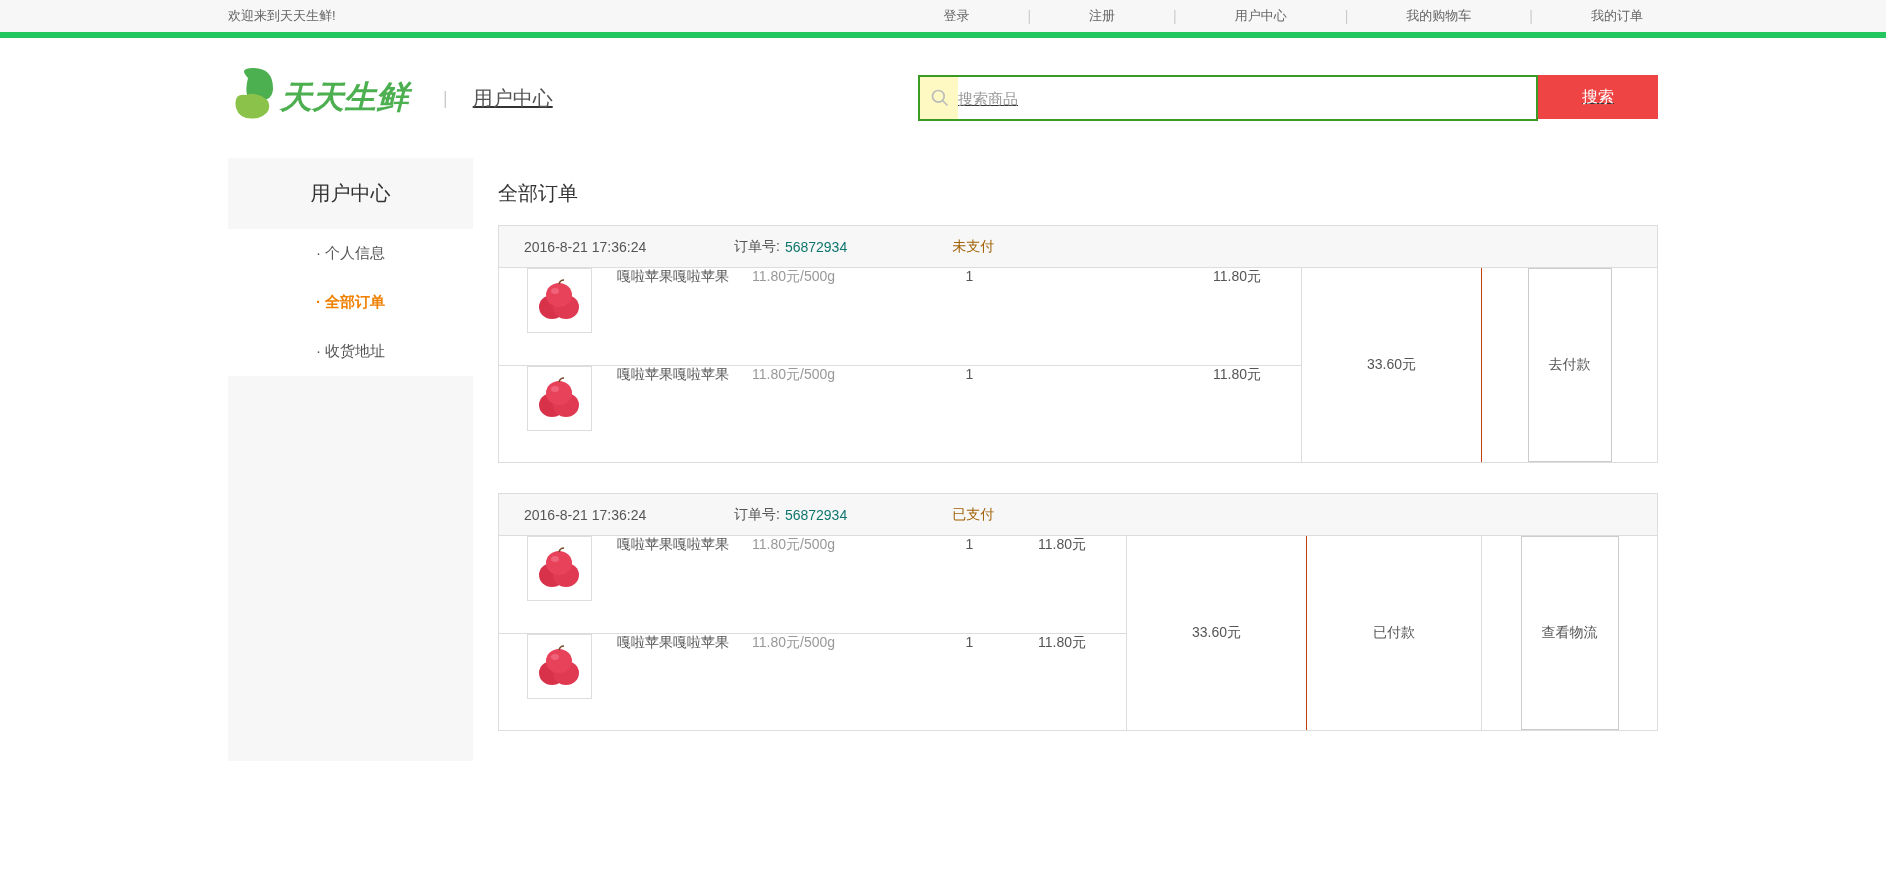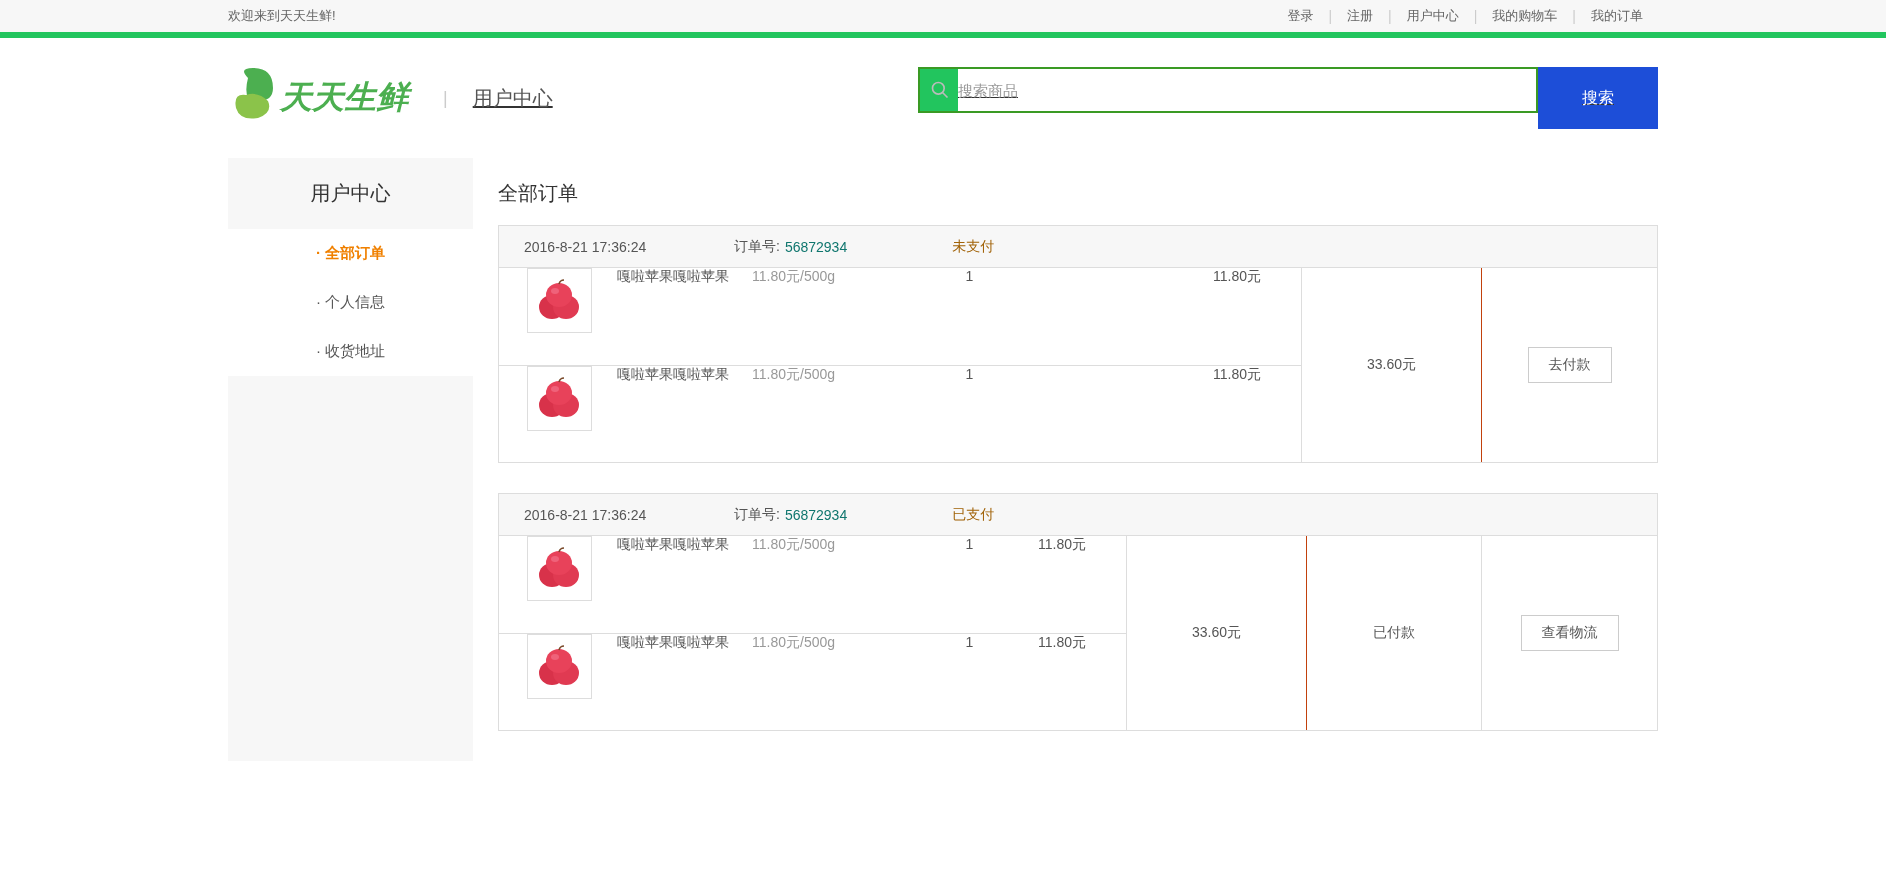--- a/index.html
+++ b/index.html
@@ -2,36 +2,36 @@
 <html><head>
 <meta charset="utf-8">
 <style>
   * { margin: 0; padding: 0; box-sizing: border-box; }
   body { font-family: "Microsoft YaHei", Arial, sans-serif; font-size: 14px; color: #333; background: #fff; }
   
   
   .topbar { background: #f7f7f7; border-bottom: 6px solid #22c55e; height: 38px; }
   .topbar-inner { width: 1450px; margin: 0 auto; display: flex; justify-content: space-between; align-items: center; height: 100%; padding: 0 10px; }
   .welcome { color: #666; font-size: 13px; }
-  .top-links { display: flex; align-items: center; }
+  .top-links { display: flex; align-items: center; gap: 43px; }
   .top-links a { color: #666; text-decoration: none; font-size: 13px; padding: 0 15px; cursor: pointer; }
   .top-links .divider { color: #ccc; }
   
   
   .header { width: 1450px; margin: 0 auto; display: flex; align-items: center; padding: 25px 10px; text-decoration: underline; }
   .logo { display: flex; align-items: center; }
   .logo-icon { width: 190px; height: 70px; }
   .header-divider { color: #ccc; margin: 0 25px; font-size: 18px; }
   .page-name { font-size: 20px; color: #555; font-weight: normal; }
   .search-wrap { margin-left: auto; display: flex; }
-  .search-input-wrap { border: 2px solid #3a9a24; display: flex; align-items: center; background: #22c55e; width: 620px; height: 46px; padding-left: 10px; }
+  .search-input-wrap { border: 2px solid #3a9a24; display: flex; align-items: center; background: #fef9c3; width: 620px; height: 46px; padding-left: 10px; }
   .search-icon-svg { width: 20px; height: 20px; margin-right: 8px; }
   .search-input { border: none; outline: none; font-size: 15px; flex: 1; height: 100%; color: #333; }
   .search-input::placeholder { color: #999; }
-  .search-btn { background: #1d4ed8; color: #fff; border: none; width: 120px; height: 62px; font-size: 16px; cursor: pointer; }
+  .search-btn { background: #ef4444; color: #fff; border: none; width: 120px; height: 44px; font-size: 16px; cursor: pointer; }
   
   
   .main { width: 1450px; margin: 0 auto; display: flex; padding: 0 10px; }
   .sidebar { width: 245px; background: #f7f7f7; min-height: 600px; }
   .sidebar-title { text-align: center; font-size: 20px; color: #333; padding: 22px 0; font-weight: normal; }
   .sidebar-menu { background: #fff; }
   .sidebar-item { padding: 15px 0 15px 0; text-align: center; font-size: 15px; color: #555; cursor: pointer; }
   .sidebar-item.active { color: #f08000; font-weight: bold; }
   .content { flex: 1; padding-left: 25px; }
   .content-title { font-size: 20px; color: #333; padding: 22px 0 18px 0; font-weight: normal; }
@@ -47,21 +47,21 @@
   .order-items { flex: 1; border-right: 1px solid #ddd; }
   .order-item { display: flex; align-items: flex-start; height: 97px; padding: 0 20px 0 28px; }
   .order-item + .order-item { border-top: 1px solid #ddd; }
   .item-img { width: 65px; height: 65px; border: 1px solid #ddd; display: flex; align-items: center; justify-content: center; }
   .item-name { width: 135px; margin-left: 25px; color: #555; font-size: 14px; }
   .item-price { color: #999; font-size: 14px; width: 180px; }
   .item-qty { color: #555; width: 75px; text-align: center; }
   .item-total { color: #555; flex:1; text-align: right; padding-right: 20px; }
   .order-sum { width: 180px; display: flex; align-items: center; justify-content: center; border-right: 1px solid #c2410c; color: #555; }
   .order-state { width: 175px; display: flex; align-items: center; justify-content: center; border-right: 1px solid #ddd; color: #555; }
-  .order-action { width: 175px; display: flex; align-items: center; justify-content: center; }
+  .order-action { width: 175px; display: flex; justify-content: center; }
   .action-btn { border: 1px solid #ccc; background: #fff; padding: 8px 20px; font-size: 14px; color: #555; cursor: pointer; }
 </style>
 </head>
 <body>
 
 <div class="topbar">
   <div class="topbar-inner">
     <div class="welcome">欢迎来到天天生鲜!</div>
     <div class="top-links">
       <a>登录</a>
@@ -96,22 +96,22 @@
       <input class="search-input" type="text" placeholder="搜索商品" style="">
     </div>
     <button class="search-btn">搜索</button>
   </div>
 </div>
 
 <div class="main">
   <div class="sidebar">
     <h3 class="sidebar-title">用户中心</h3>
     <div class="sidebar-menu">
+      <div class="sidebar-item">· 个人信息</div>
       <div class="sidebar-item active">· 全部订单</div>
-      <div class="sidebar-item">· 个人信息</div>
       <div class="sidebar-item">· 收货地址</div>
     </div>
   </div>
 
   <div class="content">
     <h3 class="content-title">全部订单</h3>
     <div id="orders-container">
         <div class="order-block">
           <div class="order-header">
     <span class="order-date">2016-8-21 17:36:24</span>

